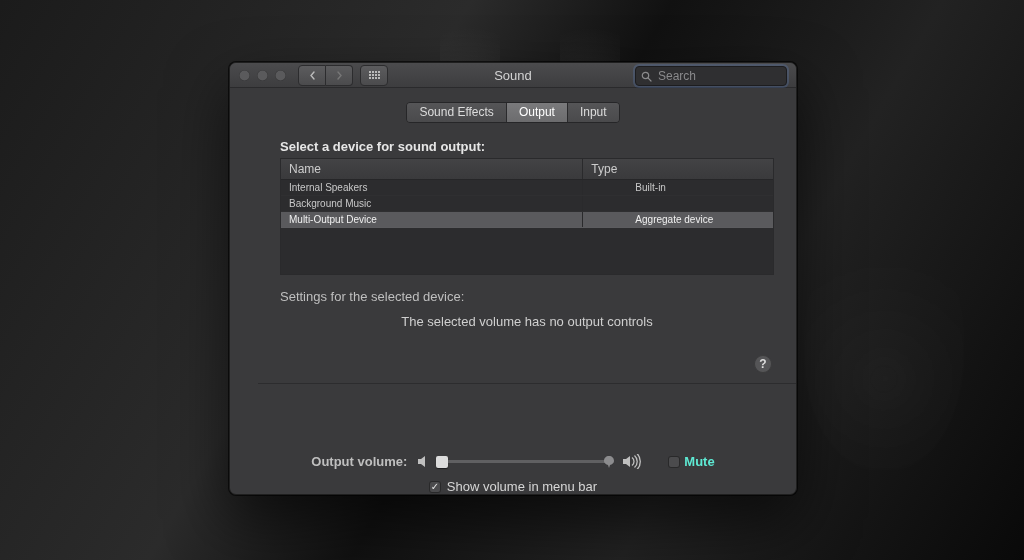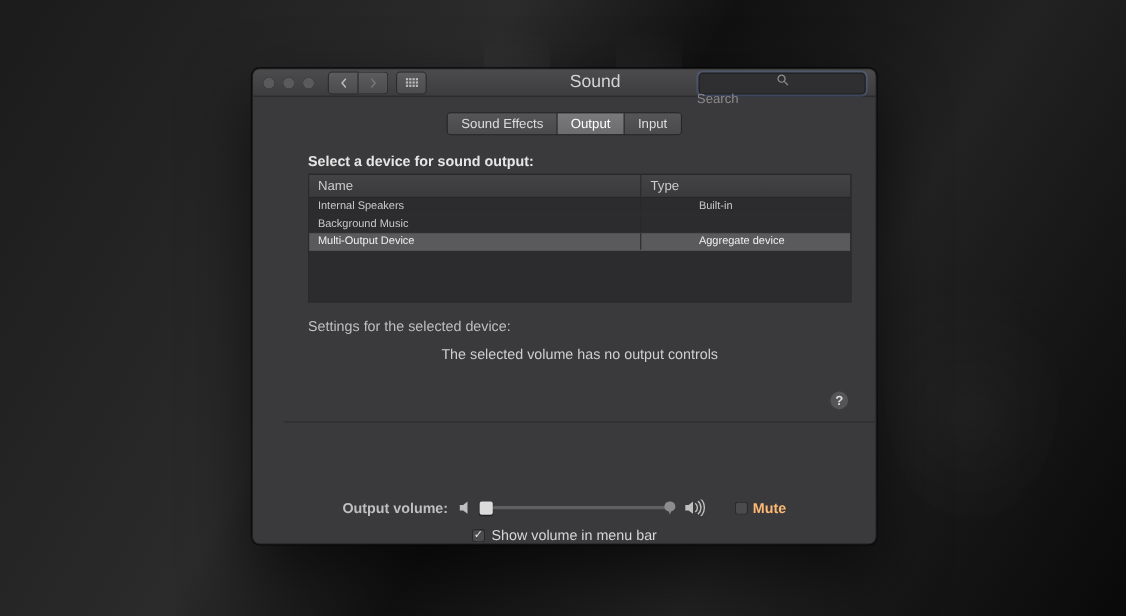--- a/index.html
+++ b/index.html
@@ -66,28 +66,27 @@
   .navbtn:first-child{ border-radius:4px 0 0 4px; }
   .navbtn:last-child{ border-radius:0 4px 4px 0; border-left:none; color:#6a6a6c; }
   .gridbtn {
     width:26px; height:19px; margin-left:7px;
     background: linear-gradient(#5c5c5e,#4b4b4d);
     border:1px solid #2c2c2e; border-radius:4px;
     display:flex; align-items:center; justify-content:center;
   }
   .gridicon { display:grid; grid-template-columns:repeat(4,2px); grid-template-rows:repeat(3,2px); gap:1px; }
   .gridicon span{ background:#bbb; width:2px; height:2px; }
-  .title { position:absolute; left:50%; transform:translateX(-50%); color:#d3d3d3; font-size:16px;margin-left:28px; }
+  .title { position:absolute; left:50%; transform:translateX(-50%); color:#d3d3d3; font-size:13px; }
   .searchwrap {
     position:absolute; right:9px; top:3px;
     width:140px; height:18px;
     background:#2f2f31; border:1px solid #1d1d1f; border-radius:4px;
     display:flex; align-items:center; padding:0 5px; gap:4px;
     box-shadow: 0 0 0 2px rgba(90,130,200,0.25);
-    flex-direction: column;
   }
   .searchwrap svg{ flex:0 0 auto; }
   .searchwrap input{
     flex:1; background:transparent; border:none; outline:none;
     color:#ccc; font-size:12px;
   }
   .searchwrap input::placeholder{ color:#8a8a8c; }
 
   
   .tabs { display:flex; justify-content:center; margin:14px 0 10px; }
@@ -151,21 +150,21 @@
   .track{ height:3px; width:100%; background:#606062; border-radius:2px; }
   .thumb{
     position:absolute; left:0; top:50%; transform:translate(-50%,-50%);
     width:12px; height:12px; background:#dcdcdc; border-radius:2px;
     box-shadow:0 1px 1px rgba(0,0,0,0.5);
   }
   .balloon{
     position:absolute; right:-4px; top:50%; transform:translate(0,-50%);
     width:14px; height:14px;
   }
-  .mute{ display:flex; align-items:center; gap:4px; color:#fdba74;margin-left:16px; }
+  .mute{ display:flex; align-items:center; gap:4px; color:#5eead4;margin-left:16px; }
   .cb{
     width:12px; height:12px; border-radius:3px; background:#4b4b4d;
     box-shadow:inset 0 0 0 1px rgba(0,0,0,0.45);
     display:flex; align-items:center; justify-content:center;
   }
   .cb.checked::after{
     content:"✓"; color:#e6e6e6; font-size:10px; line-height:1;
   }
   .showrow{ display:flex; align-items:center; justify-content:center; gap:6px; margin-top:10px; color:#d6d6d6; }
 </style>

